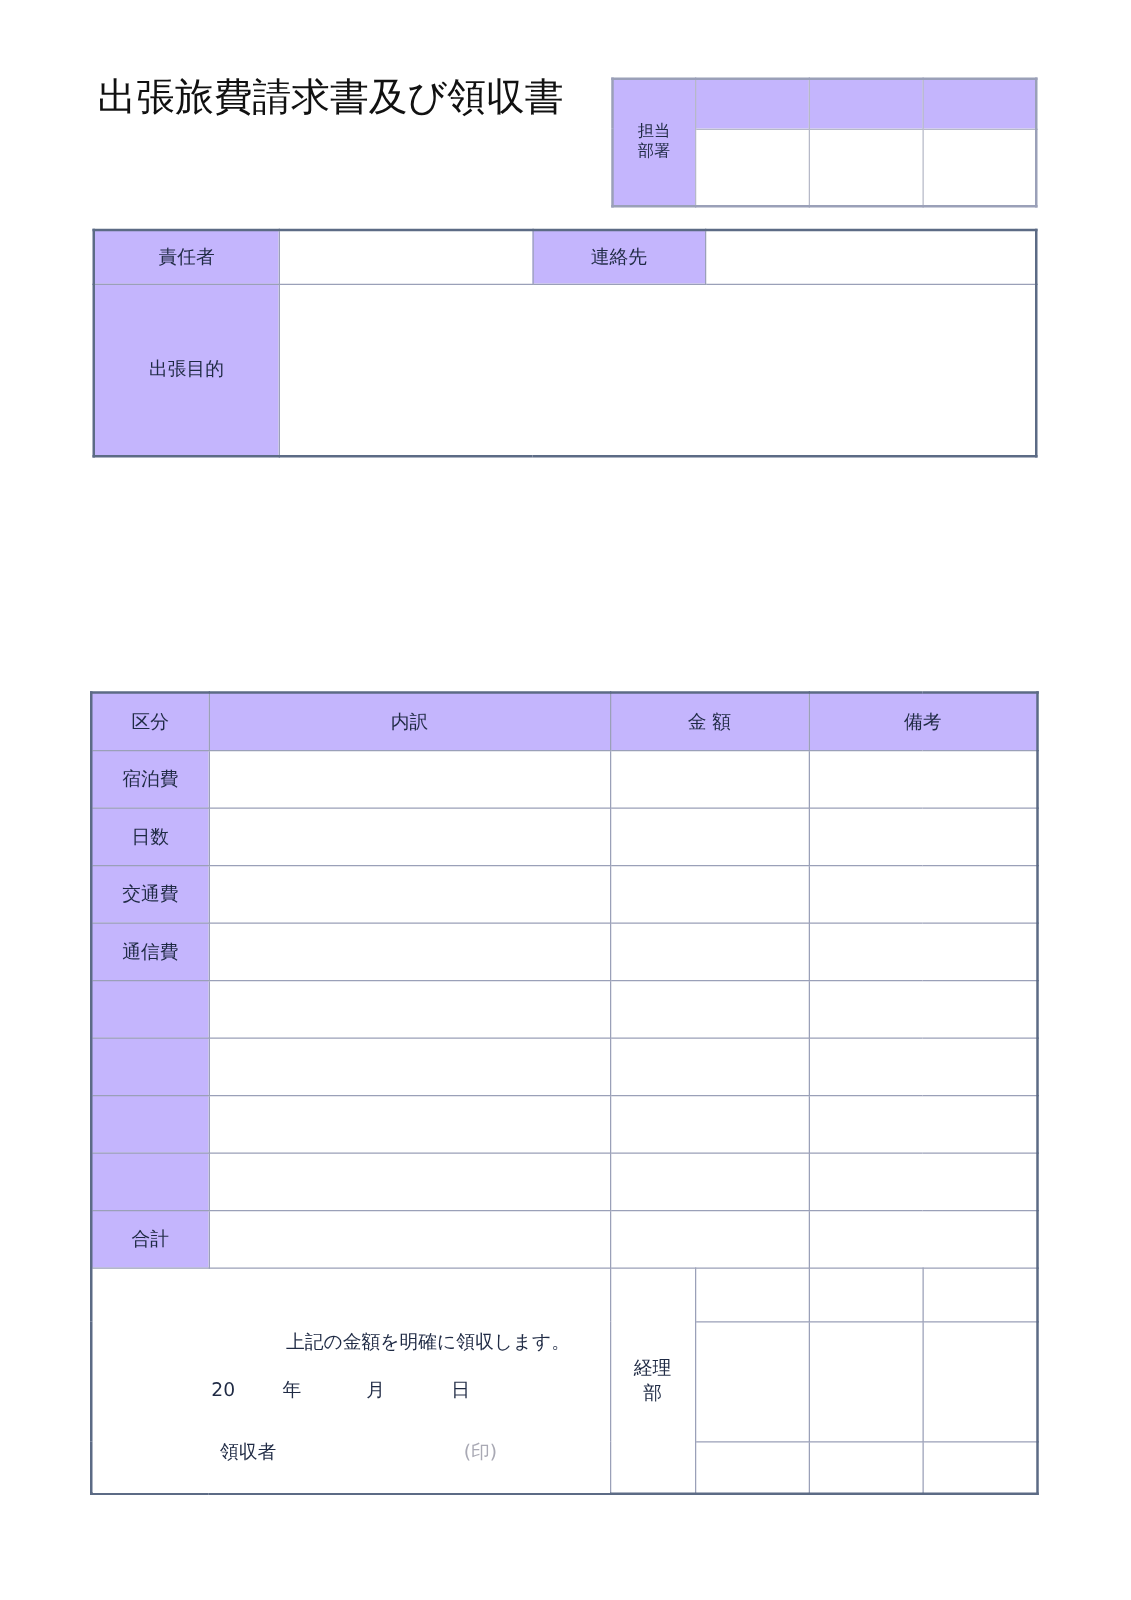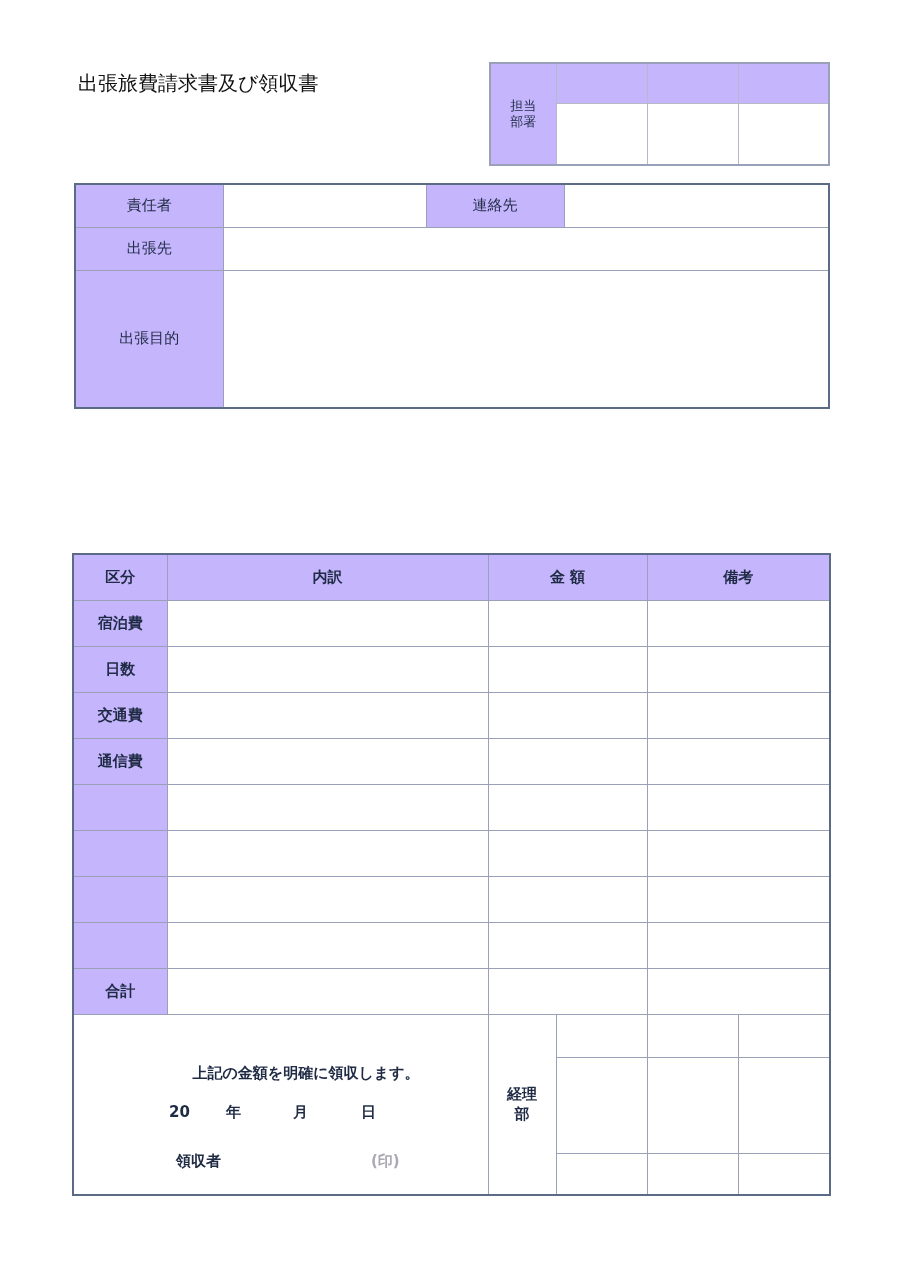--- a/index.html
+++ b/index.html
@@ -1,25 +1,25 @@
 <!DOCTYPE html>
 <html><head>
 <meta charset="utf-8">
 <style>
   html, body { margin: 0; padding: 0; background: #ffffff; }
   body { width: 905px; height: 1280px; position: relative; font-family: "DejaVu Sans", "Liberation Sans", sans-serif; color: #1f2a44; }
-  .title { position: absolute; left: 78px; top: 70px; font-size: 20px; color: #111; letter-spacing: 0px; white-space: nowrap; }
+  .title { position: absolute; left: 78px; top: 57px; font-size: 31px; color: #111; letter-spacing: 0px; white-space: nowrap; }
   table { border-collapse: collapse; position: absolute; table-layout: fixed; }
   td { border: 1px solid #9aa0b8; padding: 0; font-size: 15px; text-align: center; vertical-align: middle; background: #ffffff; color: #1f2a44; }
   td.hd { background: #c4b5fd; }
   .stamp { left: 489px; top: 62px; width: 339px; height: 104px; border: 2px solid #9aa0b8; }
   .stamp td { border-color: #b6b9c8; }
   .stamp td.lbl { font-size: 13px; line-height: 16px; }
   .info { left: 74px; top: 183px; width: 756px; border: 2px solid #5c6b85; }
-  .items { left: 72px; top: 553px; width: 757px; border: 2px solid #5c6b85; font-weight: bold; }
+  .items { left: 72px; top: 553px; width: 757px; border: 2px solid #5c6b85; }
   .seal { color: #a9a9b4; }
 </style>
 </head>
 <body>
 
 <div class="title">出張旅費請求書及び領収書</div>
 
 <table class="stamp">
   <colgroup>
       <col style="width:66px">
@@ -51,24 +51,20 @@
       <col style="width:203px">
       <col style="width:138px">
       <col style="width:265px">
     </colgroup>
   <tbody>
   <tr style="height:43px">
     <td class="hd">責任者</td>
     <td></td>
     <td class="hd">連絡先</td>
     <td></td>
-  </tr>
-  <tr style="height:43px">
-    <td class="hd">出張先</td>
-    <td colspan="3"></td>
   </tr>
   <tr style="height:138px">
     <td class="hd">出張目的</td>
     <td colspan="3"></td>
   </tr>
 </tbody>
   </table>
 
 <table class="items">
   <colgroup>
@@ -136,21 +132,21 @@
   </tr>
   <tr style="height:46px">
     <td class="hd">合計</td>
     <td></td>
     <td colspan="2"></td>
     <td colspan="2"></td>
   </tr>
 
   <tr style="height:43px">
     <td colspan="2" rowspan="3" style="position:relative;">
-      <div style="position:absolute; left:82px; top:46px; width:300px; text-align:center;">
+      <div style="position:absolute; left:82px; top:46px; width:300px; text-align:right;">
         <div style="height:24px; line-height:24px;">上記の金額を明確に領収します。</div>
         <div style="position:relative; height:34px; line-height:34px;margin-top:10px;">
           <span style="position:absolute; left:13px;">20</span>
           <span style="position:absolute; left:70px;">年</span>
           <span style="position:absolute; left:137px;">月</span>
           <span style="position:absolute; left:205px;">日</span>
         </div>
         <div style="position:relative; height:40px; line-height:40px; margin-top:12px;">
           <span style="position:absolute; left:20px;">領収者</span>
           <span class="seal" style="position:absolute; left:215px;">(印)</span>

